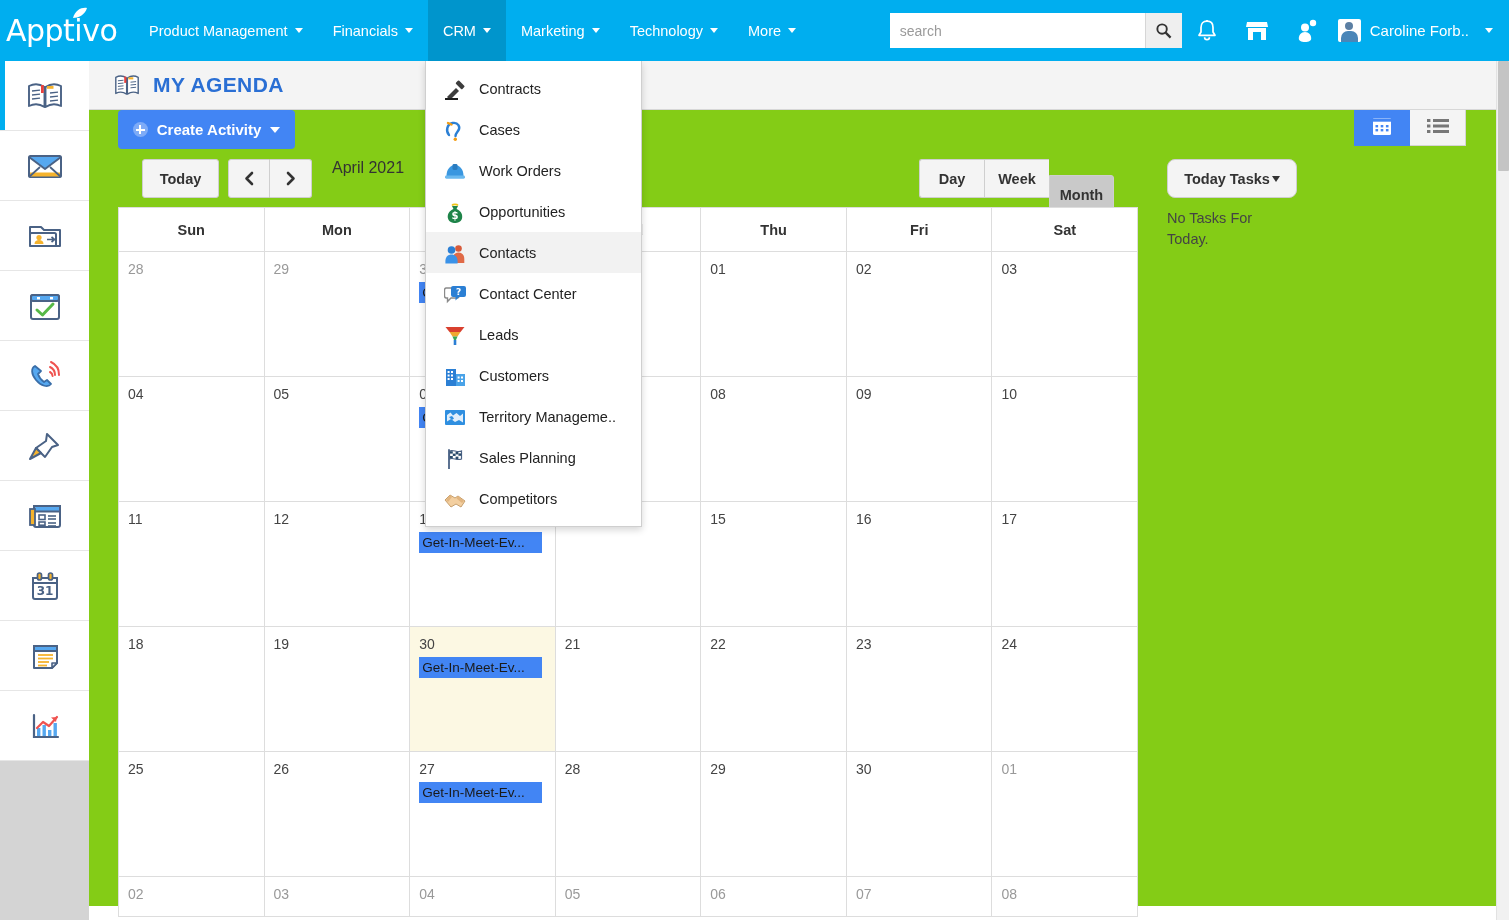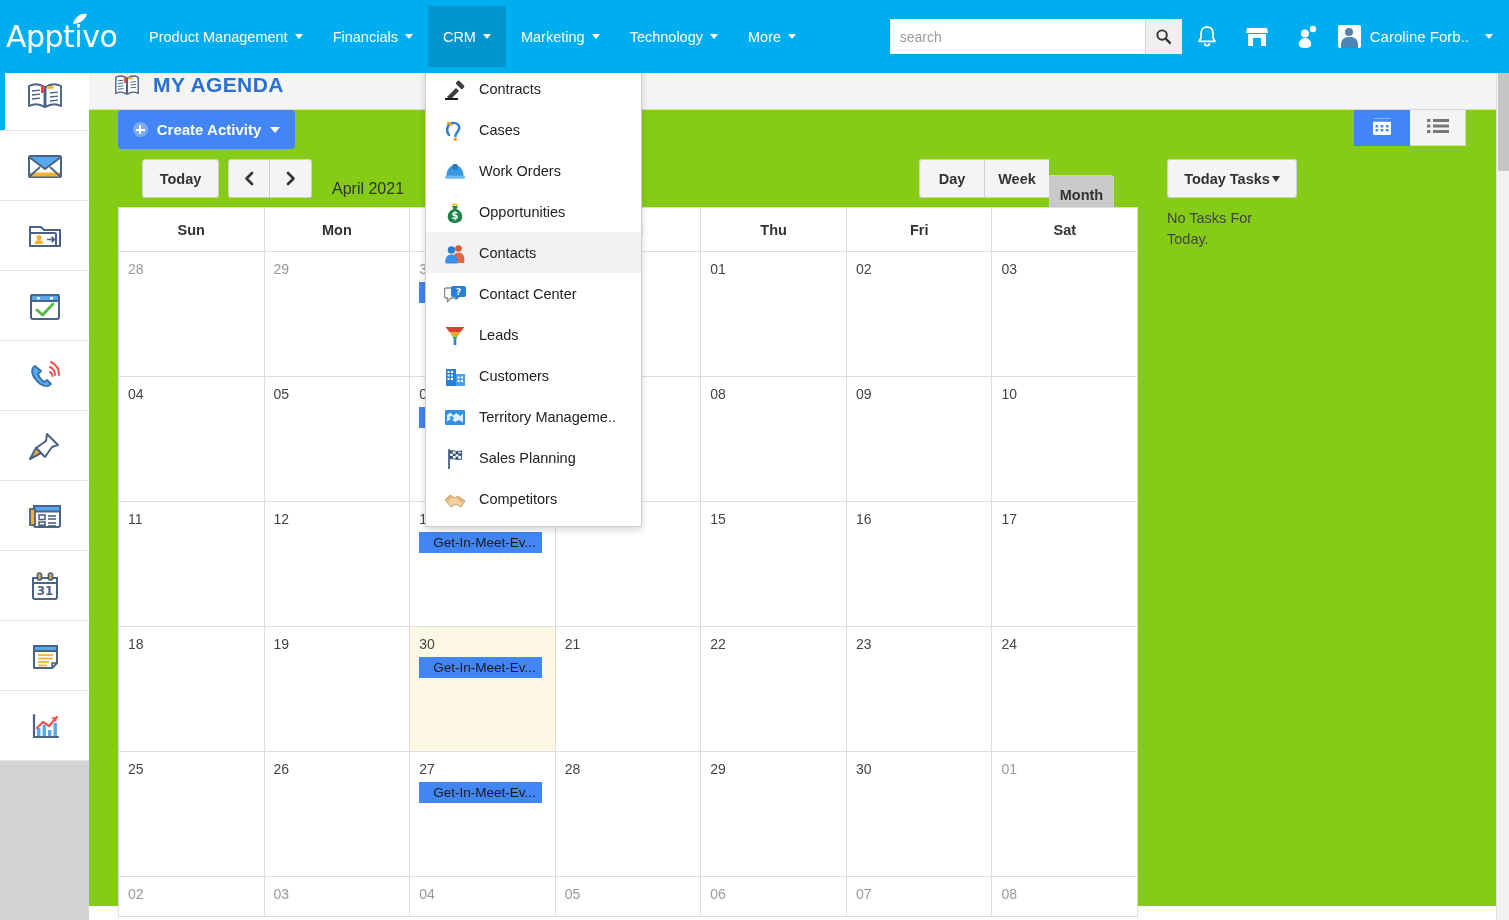--- a/index.html
+++ b/index.html
@@ -6,21 +6,21 @@
   html, body {
     width: 1509px; height: 920px;
     overflow: hidden;
     font-family: "Liberation Sans", sans-serif;
     background: #ffffff;
     color: #333;
   }
 
   
   #topnav {
-    position: absolute; left: 0; top: 0; width: 1509px; height: 73px;
+    position: absolute; left: 0; top: 0; width: 1509px; height: 61px;
     background: #00AEEF;
     display: flex; align-items: center;
     z-index: 60;
   }
   #logo {
     width: 128px; margin-left: 6px;
     color: #fff; font-size: 30px; font-weight: 400;
     letter-spacing: -0.5px; position: relative;
     font-family: "DejaVu Sans", sans-serif;
     line-height: 1;
@@ -134,21 +134,21 @@
   }
   .plus-circ::before { left: 3px; top: 6.5px; width: 9px; height: 2px; }
   .plus-circ::after  { left: 6.5px; top: 3px; width: 2px; height: 9px; }
   .caret-w {
     width: 0; height: 0;
     border-left: 5px solid transparent;
     border-right: 5px solid transparent;
     border-top: 6px solid #ffffff;
   }
 
-  #navrow { position: absolute; left: 29px; top: 63px; display: flex; align-items: flex-end; padding-left: 24px; }
+  #navrow { position: absolute; left: 29px; top: 63px; display: flex; align-items: flex-start; padding-left: 24px; }
   .navbtn {
     height: 39px; background: #f4f4f4; border: 1px solid #cfcfcf;
     font-size: 14.5px; color: #333; cursor: pointer;
     display: flex; align-items: center; justify-content: center;
     font-family: "Liberation Sans", sans-serif;
   }
   #todaybtn { width: 77px; font-weight: bold; border-radius: 3px; }
   #prevbtn  { width: 42px; margin-left: 9px; border-radius: 3px 0 0 3px; font-weight: bold; }
   #nextbtn  { width: 42px; border-left: none; border-radius: 0 3px 3px 0; font-weight: bold; }
   #monthlbl { margin-left: 20px; font-size: 16px; color: #333; }
@@ -161,21 +161,21 @@
     display: flex; align-items: center; justify-content: center;
     font-family: "Liberation Sans", sans-serif;
   }
   .viewbtn:first-child { border-radius: 3px 0 0 3px; }
   .viewbtn:last-child { border-right: 1px solid #cfcfcf; border-radius: 0 3px 3px 0; }
   .viewbtn.active { background: #c9c9c9; margin-top: 16px; }
 
   #tasksbtn {
     position: absolute; left: 1078px; top: 63px;
     width: 130px; height: 39px;
-    background: #f4f4f4; border: 1px solid #cfcfcf; border-radius: 3px;
+    background: #f4f4f4; border: 1px solid #cfcfcf; border-radius: 8px;
     font-size: 14.5px; font-weight: bold; color: #333; cursor: pointer;
     display: flex; align-items: center; justify-content: center; gap: 2px;
     font-family: "Liberation Sans", sans-serif;
   }
   .caret-dk {
     width: 0; height: 0;
     border-left: 4.5px solid transparent;
     border-right: 4.5px solid transparent;
     border-top: 6px solid #333;
   }
@@ -212,21 +212,21 @@
     padding: 9px 0 0 9px; overflow: hidden;
   }
   .calcell:last-child { border-right: none; }
   .calcell .dnum { font-size: 14px; color: #444; }
   .calcell.other .dnum { color: #999; }
   .calcell.today { background: #fcf8e3; }
   .calcell.today .dnum { color: #444; }
   .evt {
     position: absolute; left: 9px; top: 30px; width: 123px; height: 21px;
     background: #4285f4; color: #1a1a1a; font-size: 13.5px;
-    line-height: 21px; padding-left: 14px;
+    line-height: 21px; padding-left: 3px;
     white-space: nowrap; overflow: hidden; cursor: pointer;
   }
   .calrow.last { height: 40px; }
 
   
   #crmmenu {
     position: absolute; left: 425px; top: 61px;
     width: 217px; background: #fff;
     border: 1px solid #cfcfcf; border-top: none;
     box-shadow: 0 3px 7px rgba(0,0,0,0.16);

